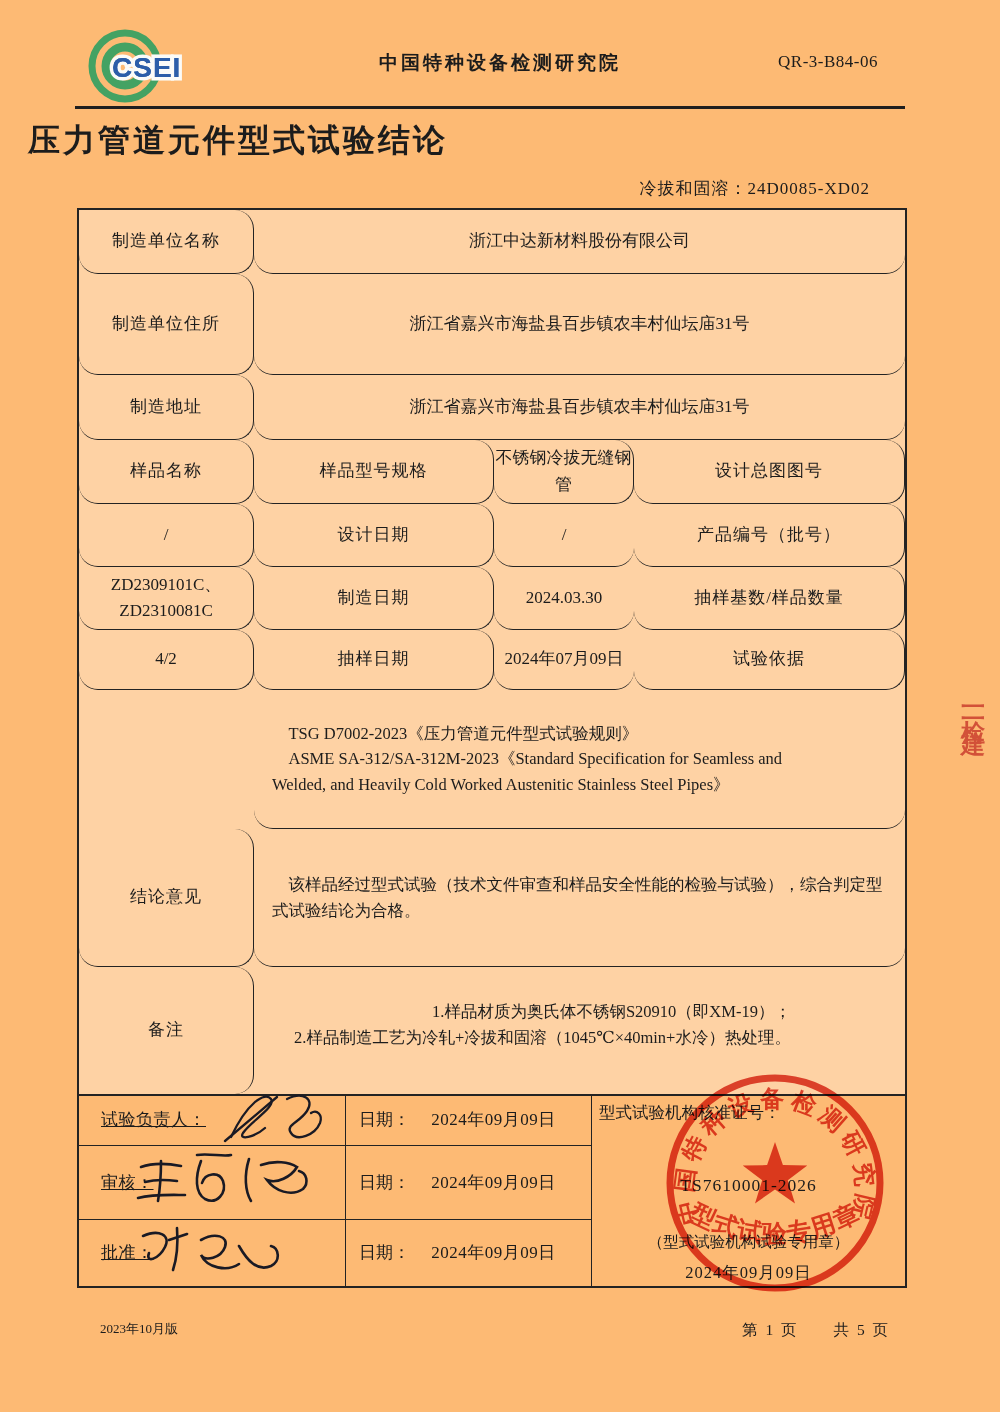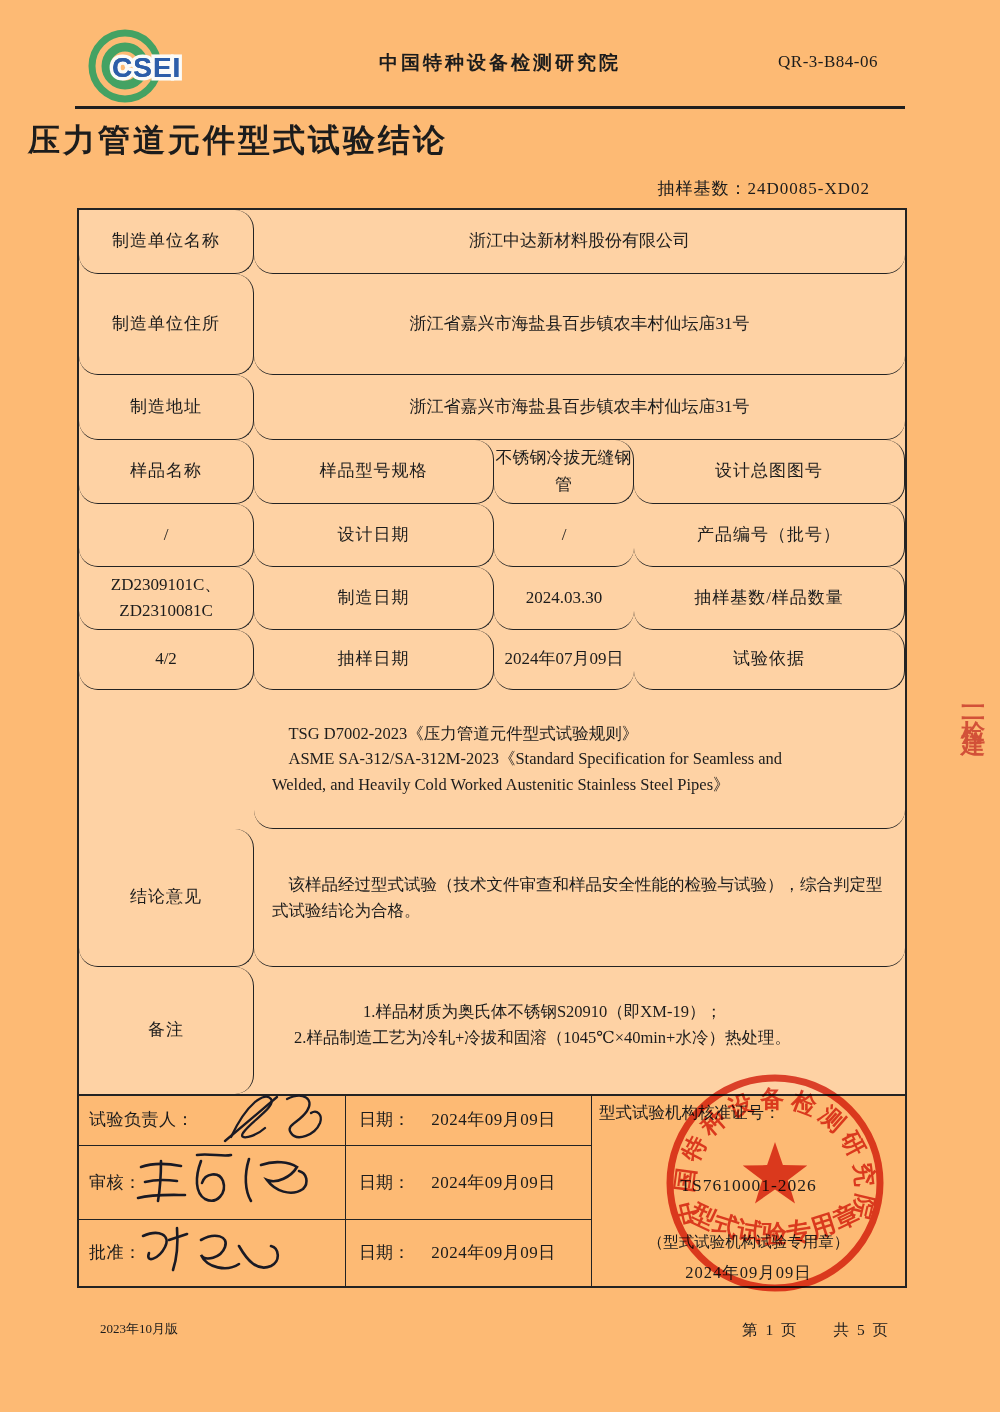--- a/index.html
+++ b/index.html
@@ -22,30 +22,30 @@
        grid-template-rows:64px 101px 65px 64px 63px 63px 60px 139px 138px 127px;background:rgba(255,255,255,.35);}
   .cell{border-right:1.6px solid #232323;border-bottom:1.6px solid #232323;
         display:flex;align-items:center;justify-content:center;font-size:17px;
         text-align:center;line-height:1.55;overflow:visible;border-radius:19px;}
   .lab{letter-spacing:1px;}
   .sp3{grid-column:2/5;}
   .last-col{border-right:none;}
   .last-row{border-bottom:none;}
   .pre{white-space:pre-line;}
   .ml{justify-content:flex-start;text-align:left;white-space:pre-wrap;padding:0 18px;font-size:16.5px;}
-  .ml2{justify-content:flex-start;text-align:center;white-space:pre-wrap;padding:0 18px 12px 40px;font-size:16.5px;}
+  .ml2{justify-content:flex-start;text-align:right;white-space:pre-wrap;padding:0 18px 12px 40px;font-size:16.5px;}
 
   
   .sig{position:absolute;left:77px;top:1094.5px;border:2.5px solid #232323;border-top:none;display:grid;
        grid-template-columns:267px 246px 313px;grid-template-rows:51px 74px 66px;}
   .sig .c{position:relative;border-right:1.6px solid #232323;border-bottom:1.6px solid #232323;
           font-size:17px;display:flex;align-items:center;overflow:visible;}
   .sig .c.nr{border-right:none;}
   .sig .c.nb{border-bottom:none;}
-  .sig-label{padding-left:10px;letter-spacing:.5px;}
+  .sig-label{padding-left:22px;letter-spacing:.5px;text-decoration:underline;}
   .date-cell .dl{padding-left:13px;}
   .date-cell .dv{flex:1;text-align:center;padding-right:14px;letter-spacing:.5px;}
   .sigsvg{position:absolute;pointer-events:none;}
   .cert{grid-column:3/4;grid-row:1/4;}
   .cert-label{position:absolute;top:7px;left:7px;font-size:16.5px;}
   .cert-no{position:absolute;top:80px;left:0;width:100%;text-align:center;font-size:17.5px;letter-spacing:1px;}
   .cert-note{position:absolute;top:137px;left:0;width:100%;text-align:center;font-size:15.5px;}
   .cert-date{position:absolute;top:167px;left:0;width:100%;text-align:center;font-size:16.5px;letter-spacing:1px;}
 
   
@@ -69,21 +69,21 @@
   <svg class="logo" viewBox="0 0 150 96">
     <circle cx="41" cy="42" r="33" fill="none" stroke="#44a263" stroke-width="7"></circle>
     <circle cx="41" cy="42" r="19" fill="none" stroke="#44a263" stroke-width="9"></circle>
     <text x="28" y="53" font-family="Liberation Sans, sans-serif" font-size="28" font-weight="bold" fill="#2c5ea9" stroke="#fbfbf8" stroke-width="7" paint-order="stroke" letter-spacing="1">CSEI</text>
     <text x="28" y="53" font-family="Liberation Sans, sans-serif" font-size="28" font-weight="bold" fill="#2c5ea9" letter-spacing="1">CSEI</text>
   </svg>
   <div class="org">中国特种设备检测研究院</div>
   <div class="form-code">QR-3-B84-06</div>
   <div class="rule"></div>
   <div class="doc-title">压力管道元件型式试验结论</div>
-  <div class="report-no"><span>抽样基数：</span><span>24D0085-XD02</span></div>
+  <div class="report-no"><span>冷拔和固溶：</span><span>24D0085-XD02</span></div>
 
   <div class="tbl">
     <div class="cell lab">制造单位名称</div>
     <div class="cell sp3 last-col">浙江中达新材料股份有限公司</div>
 
     <div class="cell lab">制造单位住所</div>
     <div class="cell sp3 last-col">浙江省嘉兴市海盐县百步镇农丰村仙坛庙31号</div>
 
     <div class="cell lab">制造地址</div>
     <div class="cell sp3 last-col">浙江省嘉兴市海盐县百步镇农丰村仙坛庙31号</div>

